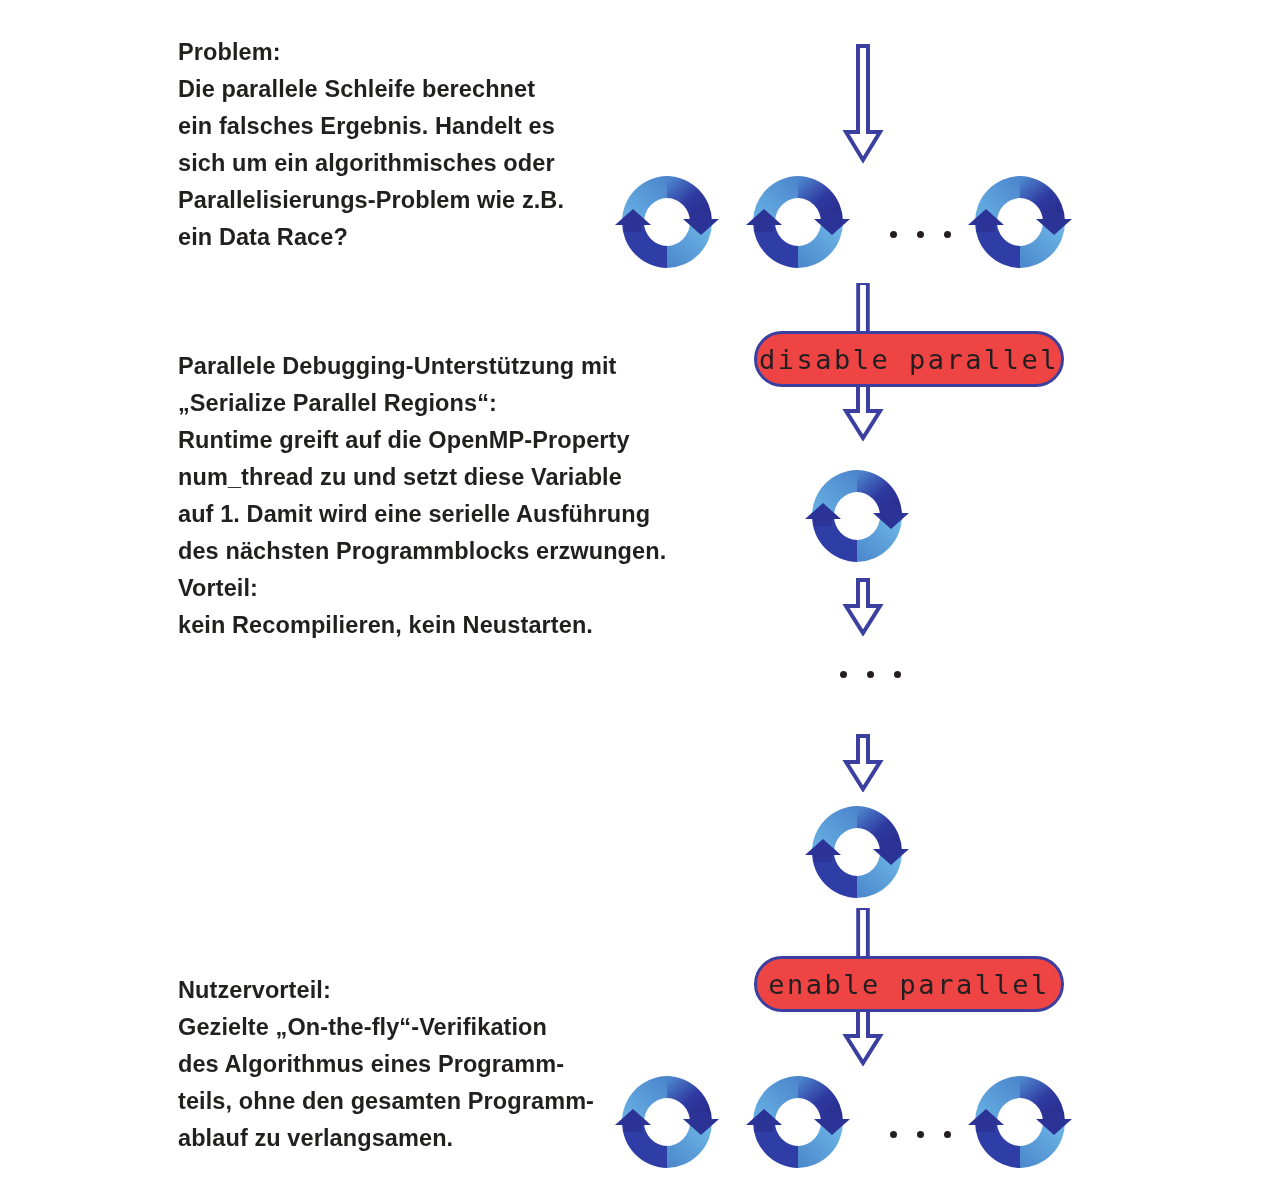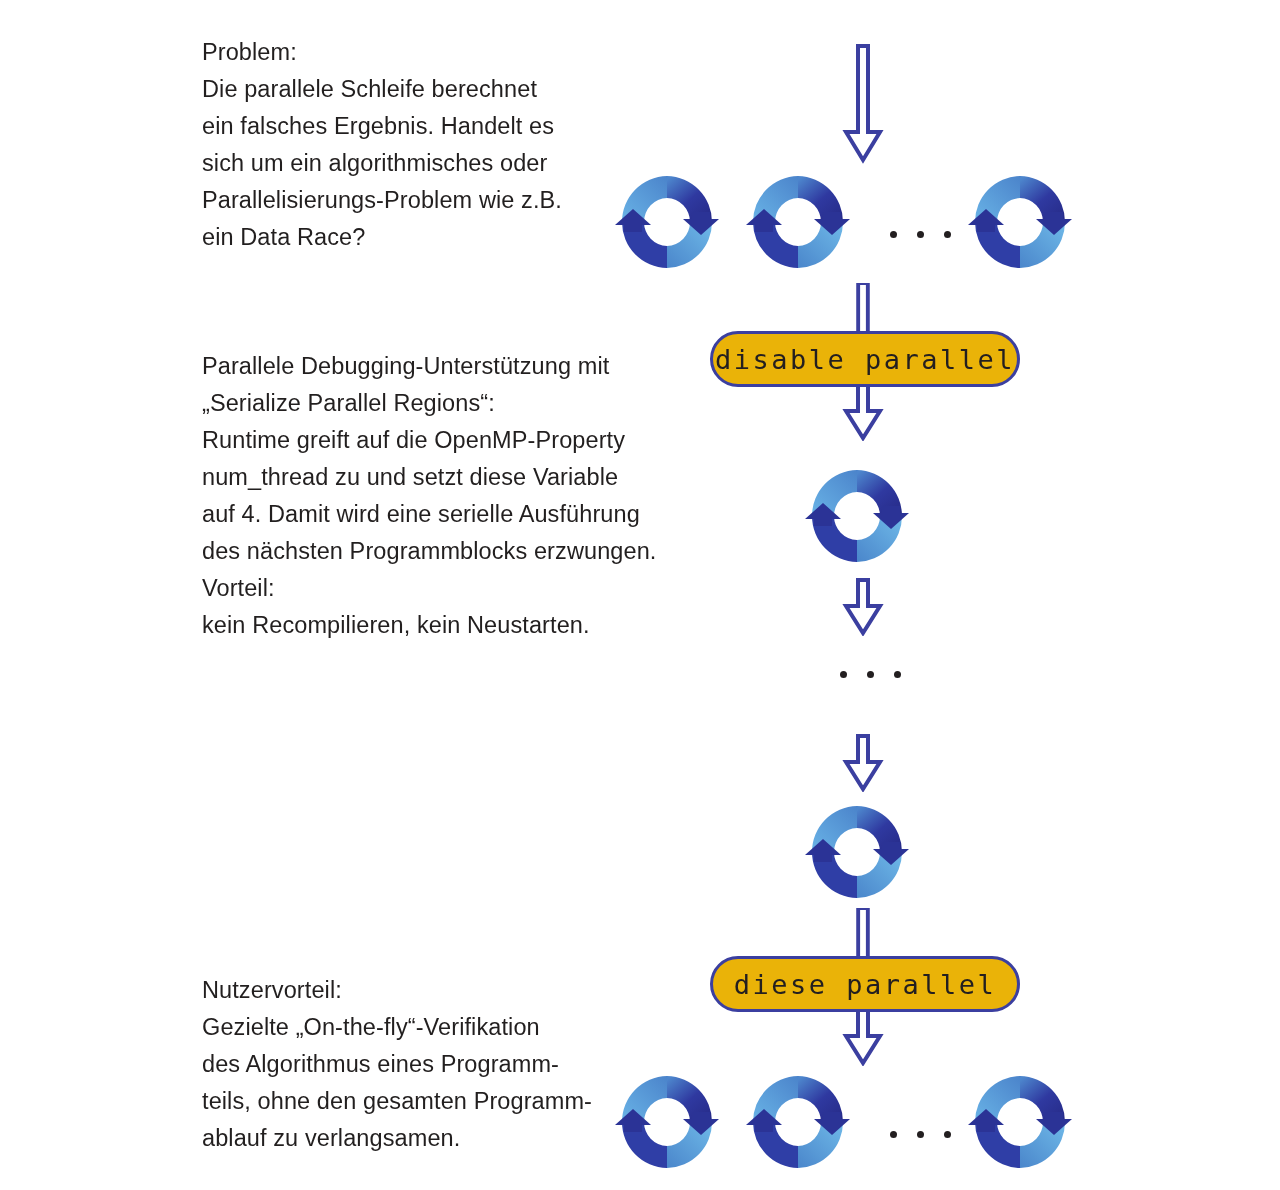--- a/index.html
+++ b/index.html
@@ -22,22 +22,21 @@
     left: 178px;
     width: 520px;
   }
   .para {
     position: absolute;
     font-size: 23.5px;
     line-height: 37px;
     color: #221f1f;
     letter-spacing: 0.1px;
     white-space: pre-line;
-    font-weight: 400;
-    margin-left: 24px;
+    font-weight: 700;
   }
   #para-problem   { top: 34px;  width: 420px; }
   #para-serialize { top: 348px; width: 520px; }
   #para-benefit   { top: 972px; width: 440px; }
 
   
   .diagram {
     position: absolute;
     left: 0;
     top: 0;
@@ -55,30 +54,31 @@
 
   
   .arrow { position: absolute; }
   .arrow svg { display: block; }
 
   
   .pill {
     position: absolute;
     border: 3px solid #3b3fa0;
     border-radius: 40px;
-    background: #eab308;
+    background: #ef4444;
     height: 56px;
     line-height: 52px;
     text-align: center;
     font-family: "DejaVu Sans Mono", monospace;
     font-size: 27px;
     letter-spacing: 2.5px;
     color: #231f20;
     box-sizing: border-box;
     z-index: 5;
+    margin-left: 44px;
   }
   #pill-disable { left: 710px; top: 331px; width: 310px; }
   #pill-enable  { left: 710px; top: 956px; width: 310px; }
 
   
   .dots {
     position: absolute;
     display: flex;
     gap: 20px;
     align-items: center;
@@ -97,21 +97,21 @@
   <div class="para" id="para-problem">Problem:
 Die parallele Schleife berechnet
 ein falsches Ergebnis. Handelt es
 sich um ein algorithmisches oder
 Parallelisierungs-Problem wie z.B.
 ein Data Race?</div>
   <div class="para" id="para-serialize">Parallele Debugging-Unterstützung mit
 „Serialize Parallel Regions“:
 Runtime greift auf die OpenMP-Property
 num_thread zu und setzt diese Variable
-auf 4. Damit wird eine serielle Ausführung
+auf 1. Damit wird eine serielle Ausführung
 des nächsten Programmblocks erzwungen.
 Vorteil:
 kein Recompilieren, kein Neustarten.</div>
   <div class="para" id="para-benefit">Nutzervorteil:
 Gezielte „On-the-fly“-Verifikation
 des Algorithmus eines Programm-
 teils, ohne den gesamten Programm-
 ablauf zu verlangsamen.</div>
 </div>
 
@@ -237,21 +237,21 @@
         <use href="#threadRing"></use>
       </svg>
   </div>
 
   <div class="arrow" style="left:840px; top:908px;">
     <svg width="46" height="58">
         <use href="#shaft"></use>
       </svg>
   </div>
 
-  <div class="pill" id="pill-enable">diese parallel</div>
+  <div class="pill" id="pill-enable">enable parallel</div>
 
   <div class="arrow" style="left:840px; top:1008px;">
     <svg width="46" height="58">
         <use href="#arrowShort"></use>
       </svg>
   </div>
 
   <div class="ring" style="left:613px; top:1068px;">
     <svg>
         <use href="#threadRing"></use>

